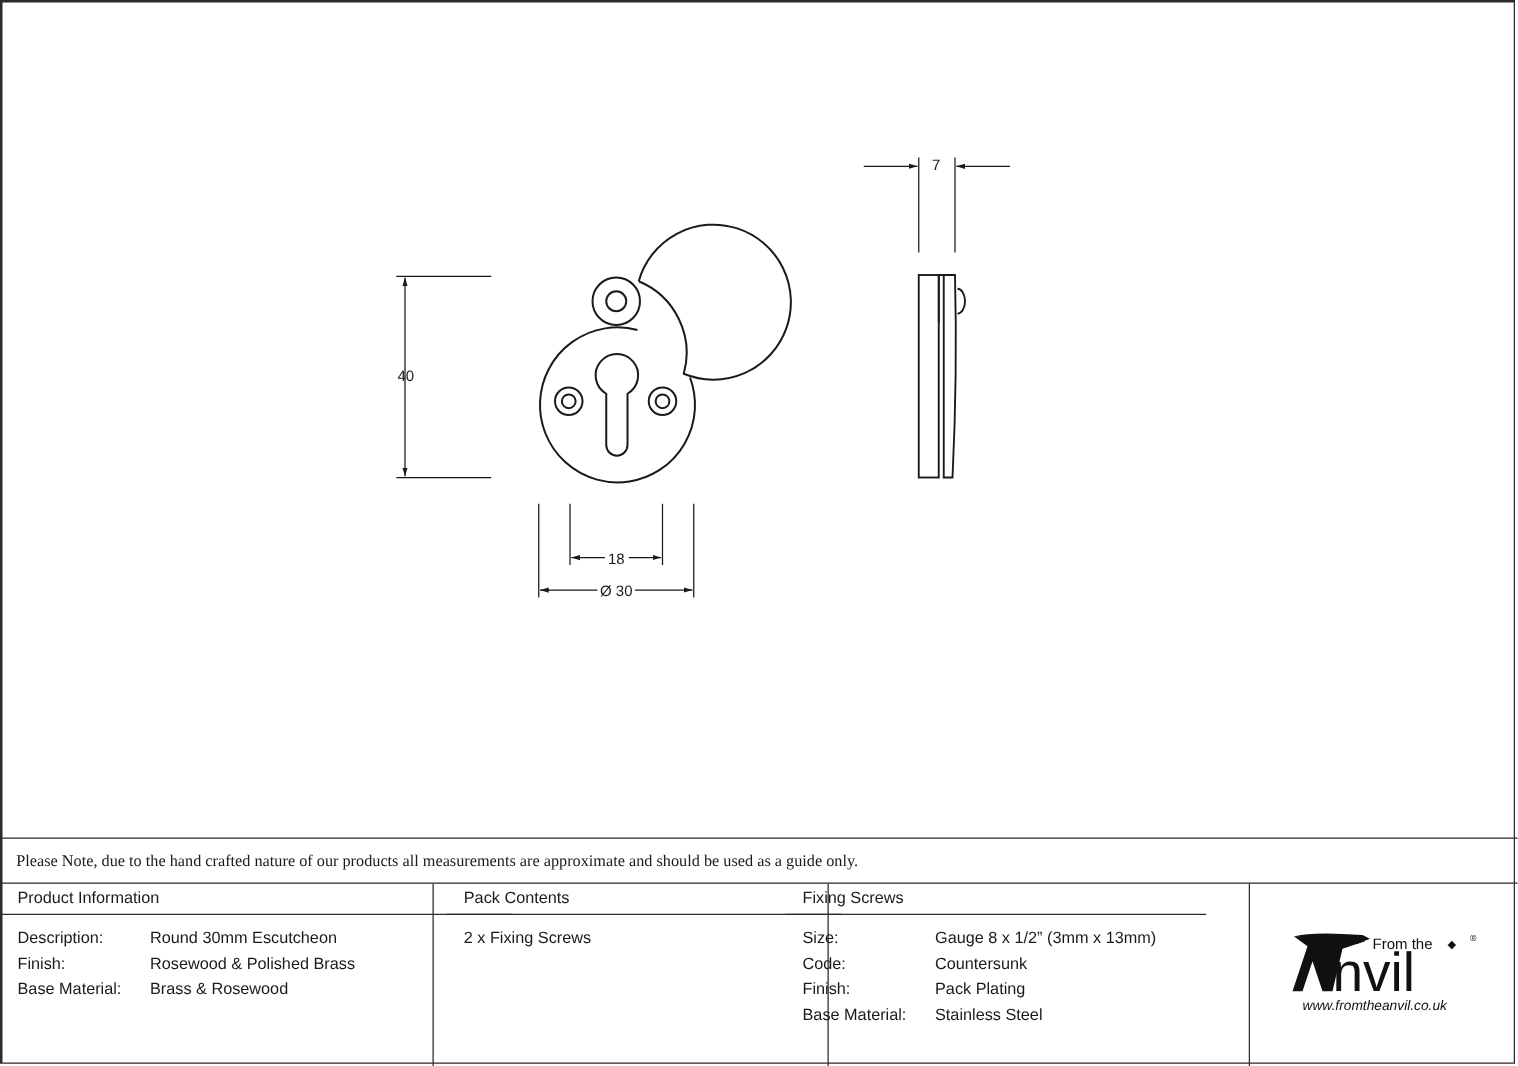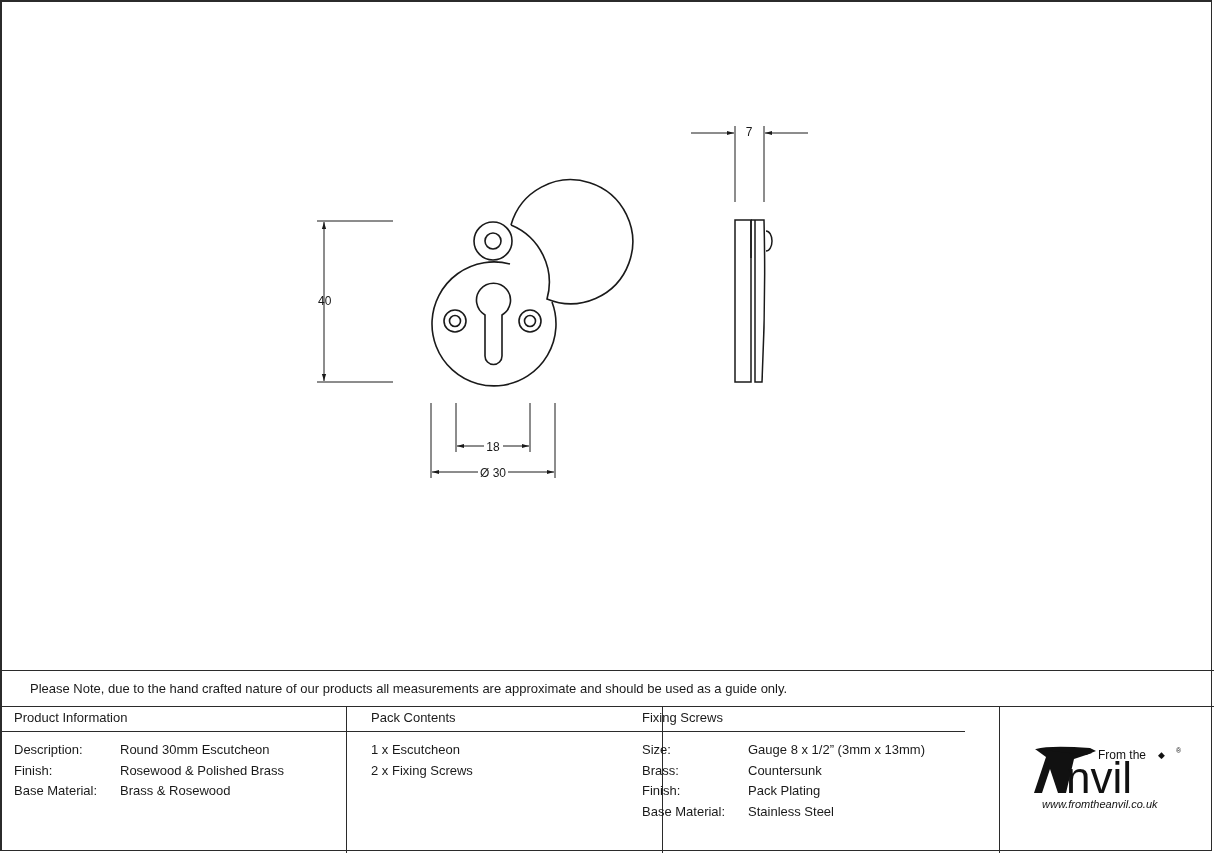--- a/index.html
+++ b/index.html
@@ -3,21 +3,21 @@
 <meta charset="utf-8">
 <style>
   html, body { margin:0; padding:0; background:#ffffff; }
   body { width:1214px; height:853px; position:relative; overflow:hidden;
          font-family:"Liberation Sans", sans-serif; color:#1a1a1a; }
   .sheet { position:absolute; left:0; top:0; width:1212px; height:851px;
            border:1px solid #2b2b2b; border-left-width:2px; border-top-width:2px; box-sizing:border-box; }
   .drawing { position:absolute; left:0; top:0; width:1214px; height:670px; }
   .note { position:absolute; left:0; top:670px; width:1214px; height:37px;
           border-top:1.5px solid #2b2b2b; border-bottom:1.5px solid #2b2b2b; box-sizing:border-box;
-          font-size:13px; line-height:35px; padding-left:30px; }
+          font-size:13px; line-height:35px; padding-left:13px;font-family:Liberation Serif, serif; }
   .col { position:absolute; top:707px; height:146px; box-sizing:border-box; }
   .col-head { height:25px; line-height:22px; font-size:13px; padding-left:14px;
               border-bottom:1.5px solid #2b2b2b; box-sizing:border-box; }
   .col-body { padding:8px 0 0 14px; font-size:13px; }
   .row { display:flex; height:20.7px; line-height:20.7px; }
   .row .k { width:106px; }
   .vline { position:absolute; top:707px; height:146px; width:0; border-left:1.5px solid #2b2b2b; }
   .logo { position:absolute; left:1000px; top:707px; width:214px; height:146px; }
   svg text { font-family:"Liberation Sans", sans-serif; }
 </style>
@@ -101,35 +101,34 @@
         <span class="k">Base Material:</span>
         <span>Brass &amp; Rosewood</span>
       </div>
   </div>
 </div>
 <div class="vline" style="left:346px;"></div>
 
 <div class="col" style="left:357px;width:316px;">
   <div class="col-head">Pack Contents</div>
   <div class="col-body">
-    <div class="row">1 x Escutcheon</div>
     <div class="row">2 x Fixing Screws</div>
   </div>
 </div>
 <div class="vline" style="left:662px;"></div>
 
 <div class="col" style="left:628px;width:337px;">
   <div class="col-head">Fixing Screws</div>
   <div class="col-body">
     <div class="row">
         <span class="k">Size:</span>
         <span>Gauge 8 x 1/2” (3mm x 13mm)</span>
       </div>
     <div class="row">
-        <span class="k">Brass:</span>
+        <span class="k">Code:</span>
         <span>Countersunk</span>
       </div>
     <div class="row">
         <span class="k">Finish:</span>
         <span>Pack Plating</span>
       </div>
     <div class="row">
         <span class="k">Base Material:</span>
         <span>Stainless Steel</span>
       </div>

